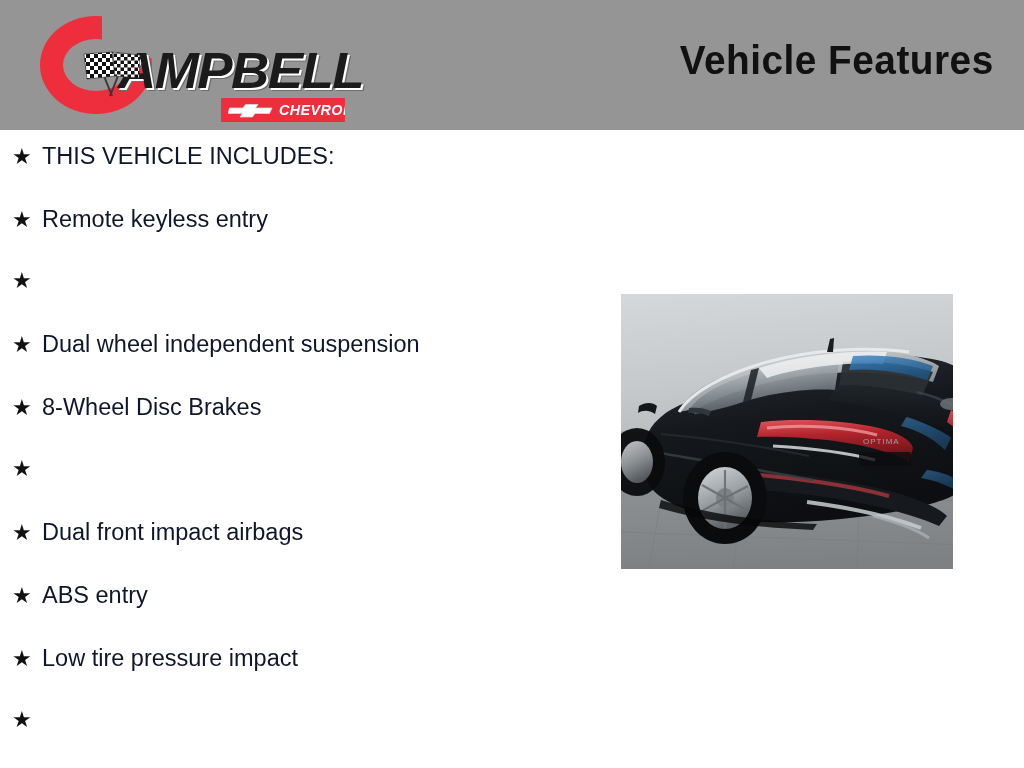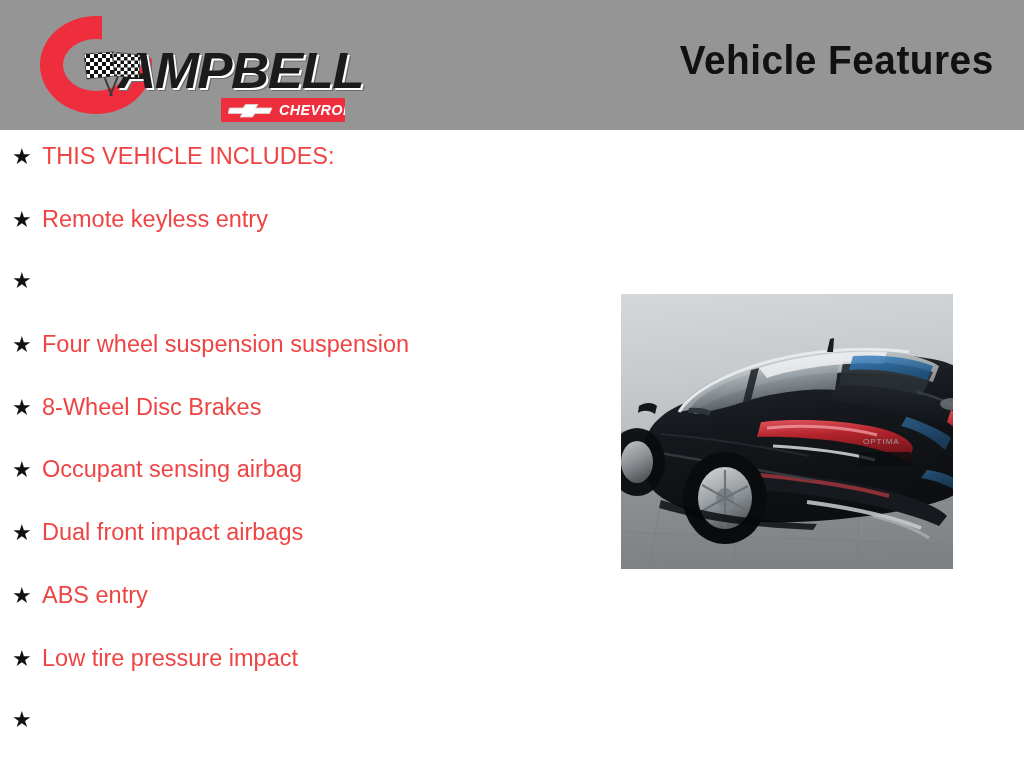--- a/index.html
+++ b/index.html
@@ -141,21 +141,21 @@
   .feature-star {
     width: 30px;
     flex: 0 0 30px;
     font-size: 22px;
     line-height: 1;
     color: #111111;
     text-align: left;
   }
   .feature-text {
     font-size: 23.5px;
-    color: #ef4444;
+    color: #0f172a;
     line-height: 1;
     white-space: nowrap;
   }
 
   
   #vehicle-photo {
     position: absolute;
     left: 621px; top: 294px;
     width: 332px;
     height: 275px;
@@ -226,29 +226,28 @@
     </div>
     <div class="feature-row">
       <span class="feature-star">★</span>
       <span class="feature-text">Remote keyless entry</span>
     </div>
     <div class="feature-row">
       <span class="feature-star">★</span>
     </div>
     <div class="feature-row">
       <span class="feature-star">★</span>
-      <span class="feature-text">Four wheel suspension suspension</span>
+      <span class="feature-text">Dual wheel independent suspension</span>
     </div>
     <div class="feature-row">
       <span class="feature-star">★</span>
       <span class="feature-text">8-Wheel Disc Brakes</span>
     </div>
     <div class="feature-row">
       <span class="feature-star">★</span>
-      <span class="feature-text">Occupant sensing airbag</span>
     </div>
     <div class="feature-row">
       <span class="feature-star">★</span>
       <span class="feature-text">Dual front impact airbags</span>
     </div>
     <div class="feature-row">
       <span class="feature-star">★</span>
       <span class="feature-text">ABS entry</span>
     </div>
     <div class="feature-row">

